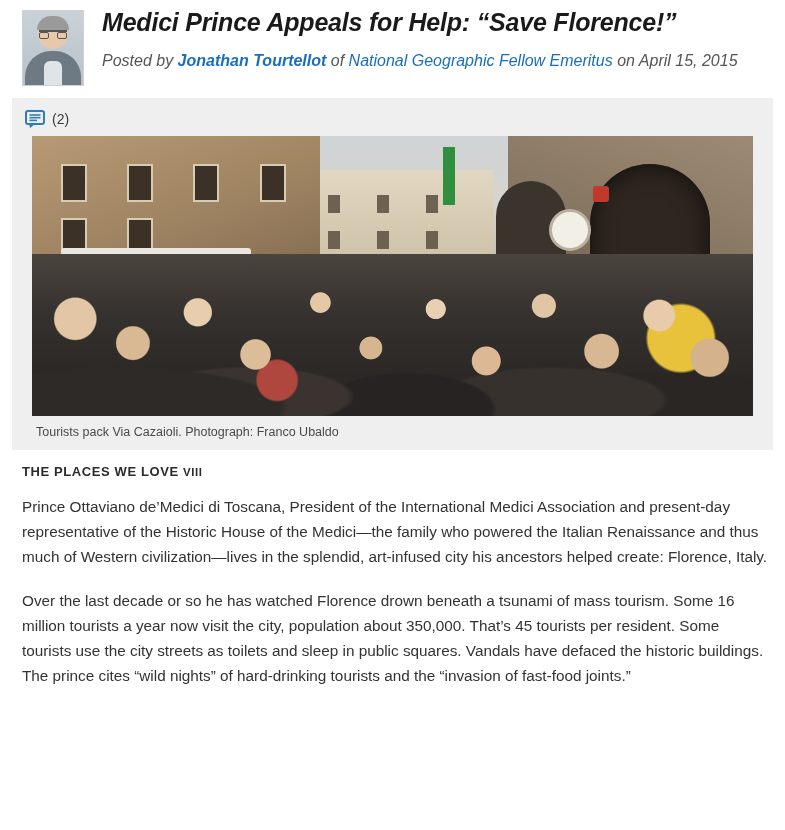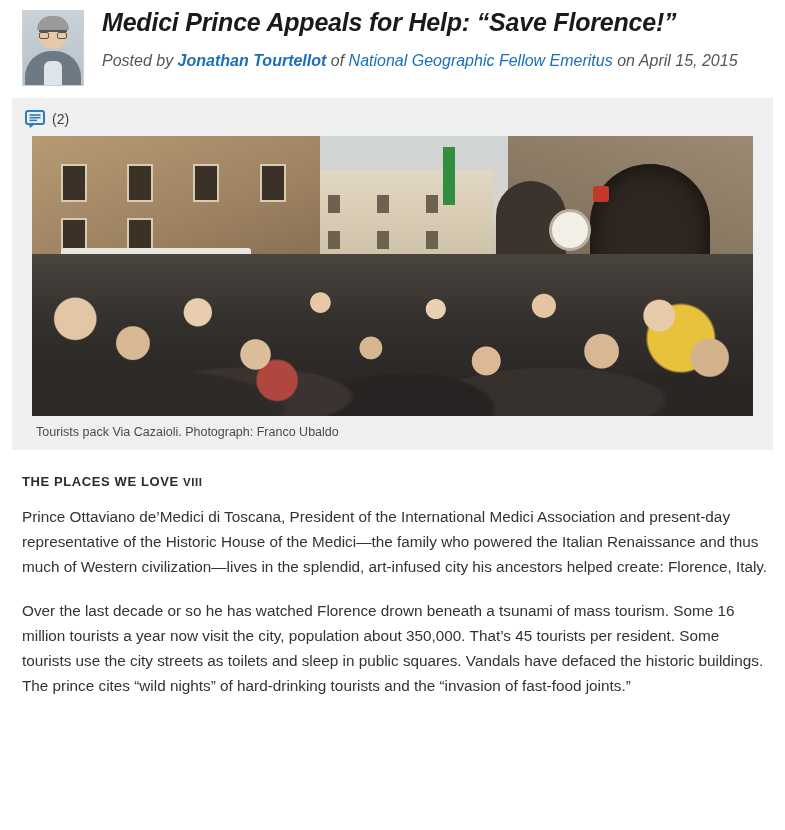--- a/index.html
+++ b/index.html
@@ -238,21 +238,21 @@
       radial-gradient(circle at 34% 78%, #b0473f 0 4%, transparent 4.4%);
   }
   .caption {
     font-size: 12.5px;
     color: #4a4a4a;
     padding: 9px 0 11px 24px;
   }
 
   
   .article {
-    padding: 24px 14px 0 22px;
+    padding: 14px 14px 0 22px;
     box-sizing: border-box;
   }
   .kicker {
     font-size: 13px;
     font-weight: bold;
     letter-spacing: 0.6px;
     color: #2b2b2b;
     margin: 0 0 16px 0;
   }
   .kicker .roman { font-size: 11.5px; }

